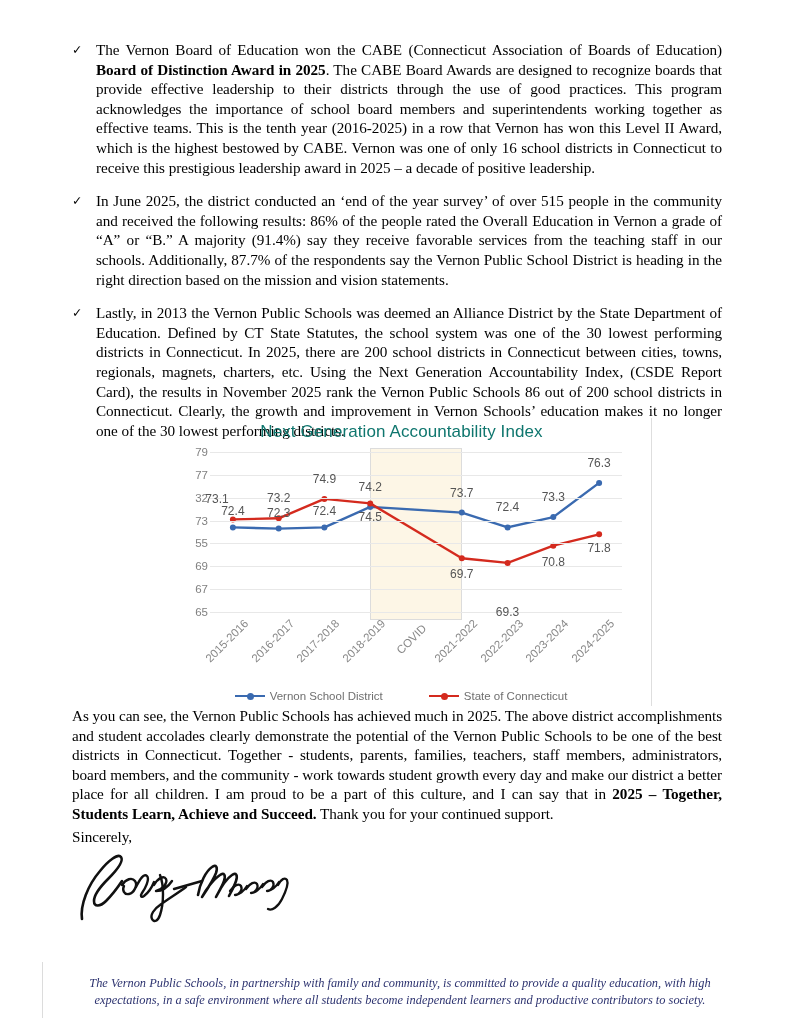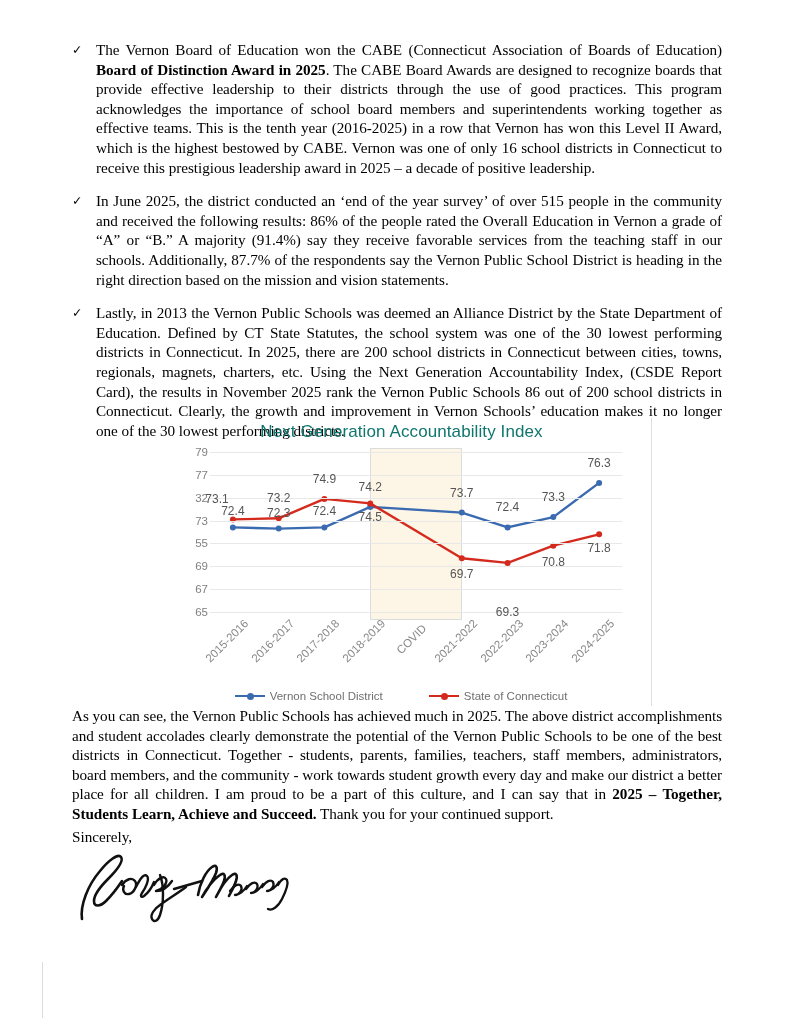--- a/index.html
+++ b/index.html
@@ -303,14 +303,15 @@
         <path d="M156 46 C160 40 165 38 167 41 C169 45 165 50 161 50 C165 50 170 46 173 41" stroke-width="2.3"></path>
         <path d="M172 44 C176 38 181 36 183 39 C185 43 181 48 177 48 C181 48 186 44 189 39" stroke-width="2.3"></path>
         <path d="M188 42 C192 36 197 34 199 37 C201 41 197 46 193 46 C197 46 202 42 205 37" stroke-width="2.3"></path>
         <path d="M204 40 C207 34 211 32 213 35 C215 39 212 46 208 54 C204 62 198 66 194 64" stroke-width="2.3"></path>
       </g>
     </svg>
   </div>
 
 
   <div class="footer-rule"></div>
+  <div class="footer">The Vernon Public Schools, in partnership with family and community, is committed to provide a quality education, with high expectations, in a safe environment where all students become independent learners and productive contributors to society.</div>
 
 </div>
 
 </body></html>

